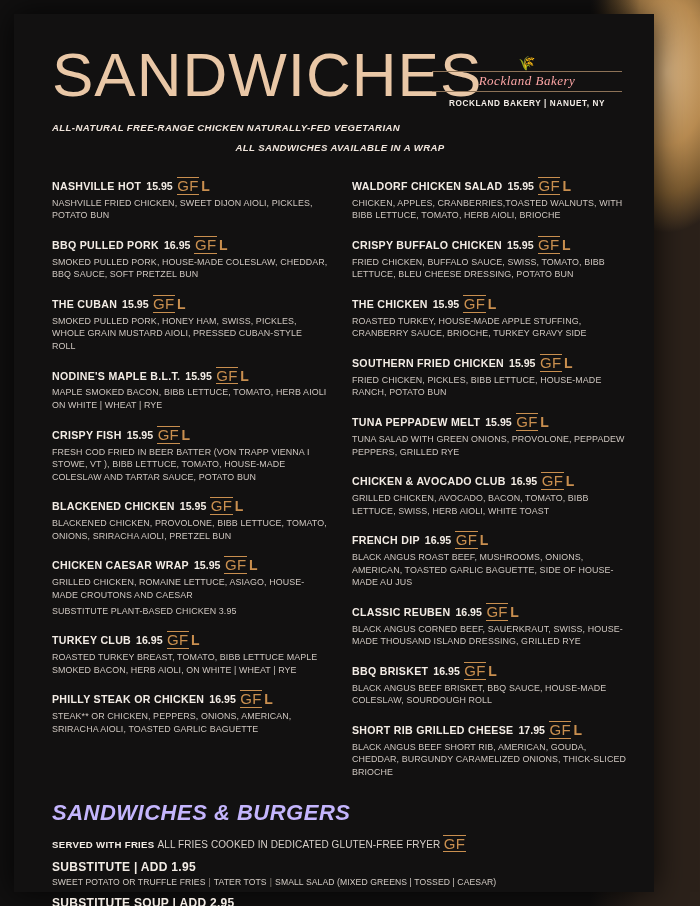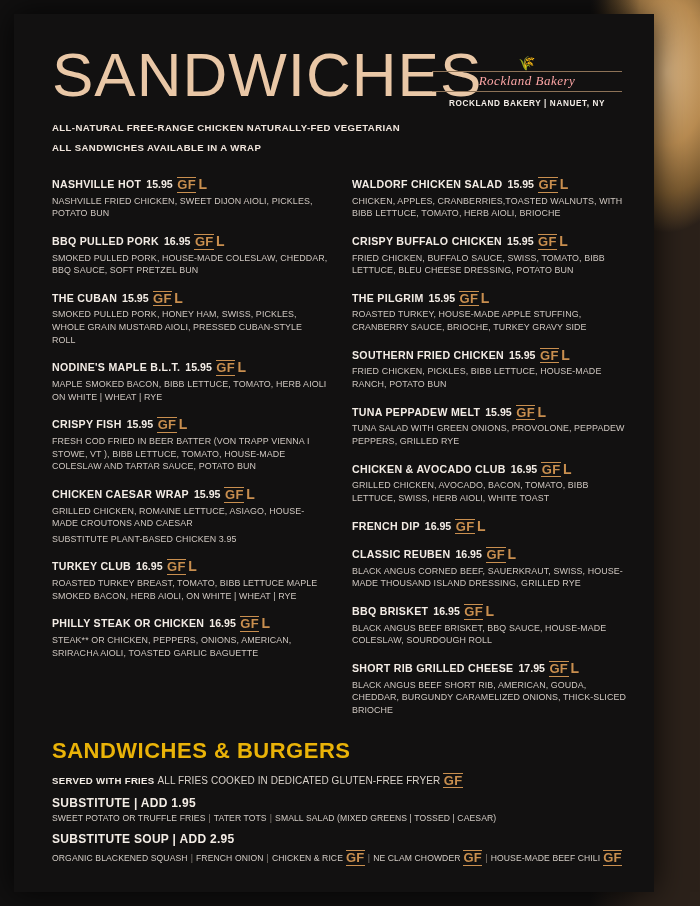--- a/index.html
+++ b/index.html
@@ -49,23 +49,24 @@
     color: #e9c7a6;
     font-weight: 400;
     line-height: 1;
     margin-top: 8px;
   }
   .sub1, .sub2 {
     color: #f0e5dc;
     font-size: 9.6px;
     font-weight: bold;
     letter-spacing: 0.4px;
+    font-style: italic;
   }
   .sub1 { margin-top: 16px; }
-  .sub2 { margin-top: 9px; }
+  .sub2 { margin-top: 9px; text-align: center; }
   .logo-wrap {
     position: absolute;
     right: 6px; top: 12px;
     text-align: center;
     width: 190px;
   }
   .logo-script {
     color: #fca5a5;
     font-size: 13px;
     font-family: "Liberation Serif", serif;
@@ -93,22 +94,22 @@
     font-size: 10.6px;
     font-weight: bold;
     letter-spacing: 0.3px;
     line-height: 1.25;
   }
   .price { margin-left: 5px; letter-spacing: 0; }
   .badges { display: inline; margin-left: 4px; white-space: nowrap; }
   .b-gf {
     display: inline-block;
     color: #c98f4f;
-    font-size: 13px;
-    font-weight: bold;
+    font-size: 15px;
+    font-weight: normal;
     border-top: 1.4px solid #c98f4f;
     border-bottom: 1.4px solid #c98f4f;
     line-height: 1.05;
     padding: 0 0.5px;
     transform: translateY(1px);
   }
   .b-l {
     display: inline-block;
     color: #c98f4f;
     font-weight: bold;
@@ -120,24 +121,25 @@
   .desc {
     color: #cfc7c0;
     font-size: 8.9px;
     line-height: 1.42;
     margin-top: 3px;
     letter-spacing: 0.1px;
   }
   
   .section2 { margin-top: 8px; }
   .sec-title {
-    color: #eab308;
+    color: #c4b5fd;
     font-size: 22px;
     font-weight: bold;
     letter-spacing: 0.5px;
+    font-style: italic;
   }
   .sec-line1 { margin-top: 8px; color: #f3ece5; font-size: 9.6px; font-weight: bold; letter-spacing: 0.3px; }
   .sec-line1 .thin { font-weight: normal; font-size: 10px; color: #d8d1ca; letter-spacing: 0.1px; }
   .sec-sub { margin-top: 9px; color: #f3ece5; font-size: 12px; font-weight: bold; letter-spacing: 0.3px; }
   .sec-opts { margin-top: 3px; color: #d3ccc5; font-size: 8.6px; letter-spacing: 0.1px; }
   .sep { color: #8a8179; padding: 0 3px; }
 </style>
 </head>
 <body>
 
@@ -190,20 +192,26 @@
           <div class="desc">MAPLE SMOKED BACON, BIBB LETTUCE, TOMATO, HERB AIOLI ON WHITE | WHEAT | RYE</div>
         </div>
 
         <div class="item">
           <div class="item-head">
             <span>CRISPY FISH</span><span class="price">15.95</span><span class="badges"><span class="b-gf">GF</span><span class="b-l">L</span></span>
           </div>
           <div class="desc">FRESH COD FRIED IN BEER BATTER (VON TRAPP VIENNA I STOWE, VT ), BIBB LETTUCE, TOMATO, HOUSE-MADE COLESLAW AND TARTAR SAUCE, POTATO BUN</div>
         </div>
 
+        <div class="item">
+          <div class="item-head">
+            <span>BLACKENED CHICKEN</span><span class="price">15.95</span><span class="badges"><span class="b-gf">GF</span><span class="b-l">L</span></span>
+          </div>
+          <div class="desc">BLACKENED CHICKEN, PROVOLONE, BIBB LETTUCE, TOMATO, ONIONS, SRIRACHA AIOLI, PRETZEL BUN</div>
+        </div>
 
         <div class="item">
           <div class="item-head">
             <span>CHICKEN CAESAR WRAP</span><span class="price">15.95</span><span class="badges"><span class="b-gf">GF</span><span class="b-l">L</span></span>
           </div>
           <div class="desc">GRILLED CHICKEN, ROMAINE LETTUCE, ASIAGO, HOUSE-MADE CROUTONS AND CAESAR</div>
           <div class="desc strong">SUBSTITUTE PLANT-BASED CHICKEN  3.95</div>
         </div>
 
         <div class="item">
@@ -233,21 +241,21 @@
 
         <div class="item">
           <div class="item-head">
             <span>CRISPY BUFFALO CHICKEN</span><span class="price">15.95</span><span class="badges"><span class="b-gf">GF</span><span class="b-l">L</span></span>
           </div>
           <div class="desc">FRIED CHICKEN, BUFFALO SAUCE, SWISS, TOMATO, BIBB LETTUCE, BLEU CHEESE DRESSING, POTATO BUN</div>
         </div>
 
         <div class="item">
           <div class="item-head">
-            <span>THE PILGRIM</span><span class="price">15.95</span><span class="badges"><span class="b-gf">GF</span><span class="b-l">L</span></span>
+            <span>THE CHICKEN</span><span class="price">15.95</span><span class="badges"><span class="b-gf">GF</span><span class="b-l">L</span></span>
           </div>
           <div class="desc">ROASTED TURKEY, HOUSE-MADE APPLE STUFFING, CRANBERRY SAUCE, BRIOCHE, TURKEY GRAVY SIDE</div>
         </div>
 
         <div class="item">
           <div class="item-head">
             <span>SOUTHERN FRIED CHICKEN</span><span class="price">15.95</span><span class="badges"><span class="b-gf">GF</span><span class="b-l">L</span></span>
           </div>
           <div class="desc">FRIED CHICKEN, PICKLES, BIBB LETTUCE, HOUSE-MADE RANCH, POTATO BUN</div>
         </div>
@@ -263,20 +271,21 @@
           <div class="item-head">
             <span>CHICKEN &amp; AVOCADO CLUB</span><span class="price">16.95</span><span class="badges"><span class="b-gf">GF</span><span class="b-l">L</span></span>
           </div>
           <div class="desc">GRILLED CHICKEN, AVOCADO, BACON, TOMATO, BIBB LETTUCE, SWISS, HERB AIOLI, WHITE TOAST</div>
         </div>
 
         <div class="item">
           <div class="item-head">
             <span>FRENCH DIP</span><span class="price">16.95</span><span class="badges"><span class="b-gf">GF</span><span class="b-l">L</span></span>
           </div>
+          <div class="desc">BLACK ANGUS ROAST BEEF, MUSHROOMS, ONIONS, AMERICAN, TOASTED GARLIC BAGUETTE, SIDE OF HOUSE-MADE AU JUS</div>
         </div>
 
         <div class="item">
           <div class="item-head">
             <span>CLASSIC REUBEN</span><span class="price">16.95</span><span class="badges"><span class="b-gf">GF</span><span class="b-l">L</span></span>
           </div>
           <div class="desc">BLACK ANGUS CORNED BEEF, SAUERKRAUT, SWISS, HOUSE-MADE THOUSAND ISLAND DRESSING, GRILLED RYE</div>
         </div>
 
         <div class="item">

